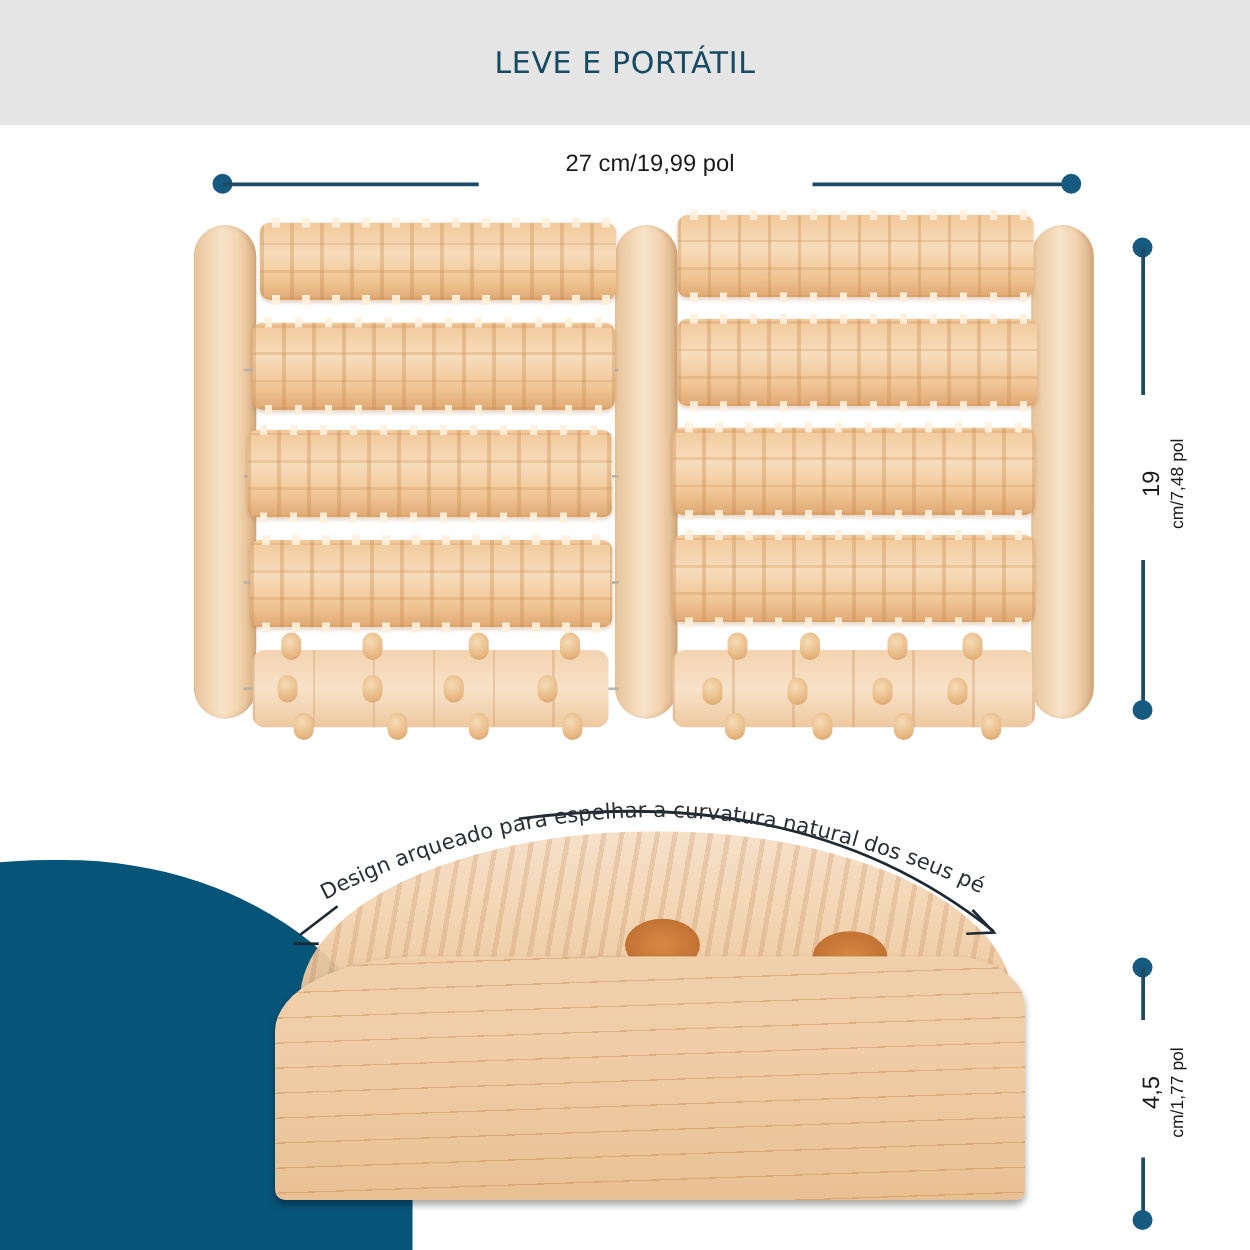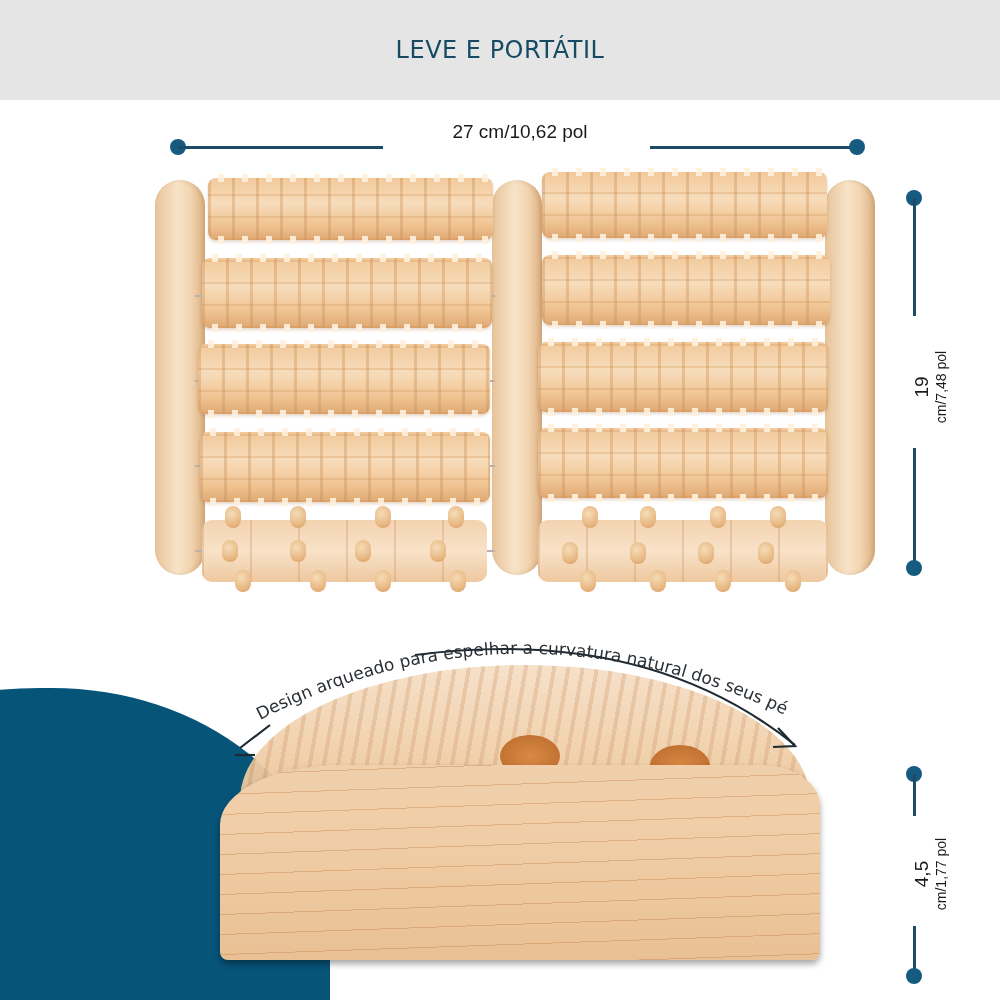--- a/index.html
+++ b/index.html
@@ -104,21 +104,21 @@
 <div class="header-band">
   <h1 class="header-title">LEVE E PORTÁTIL</h1>
 </div>
 
 <div class="dim-h">
   <div class="dot" style="left:0;"></div>
   <div class="line" style="left:8px; width:205px;"></div>
   <div class="line" style="left:480px; width:205px;"></div>
   <div class="dot" style="left:679px;"></div>
 </div>
-<div class="dim-h-label">27 cm/10,62 pol</div>
+<div class="dim-h-label">27 cm/19,99 pol</div>
 
 <div class="dim-v" style="left:904px; top:190px; height:390px;">
   <div class="dot" style="top:0;"></div>
   <div class="line" style="top:8px; height:118px;"></div>
   <div class="line" style="top:258px; height:122px;"></div>
   <div class="dot" style="top:370px;"></div>
 </div>
 <div class="dim-v-label" style="left:860px; top:368px; width:140px;">
   <span class="big">19</span>
   <span class="small">cm/7,48 pol</span>

